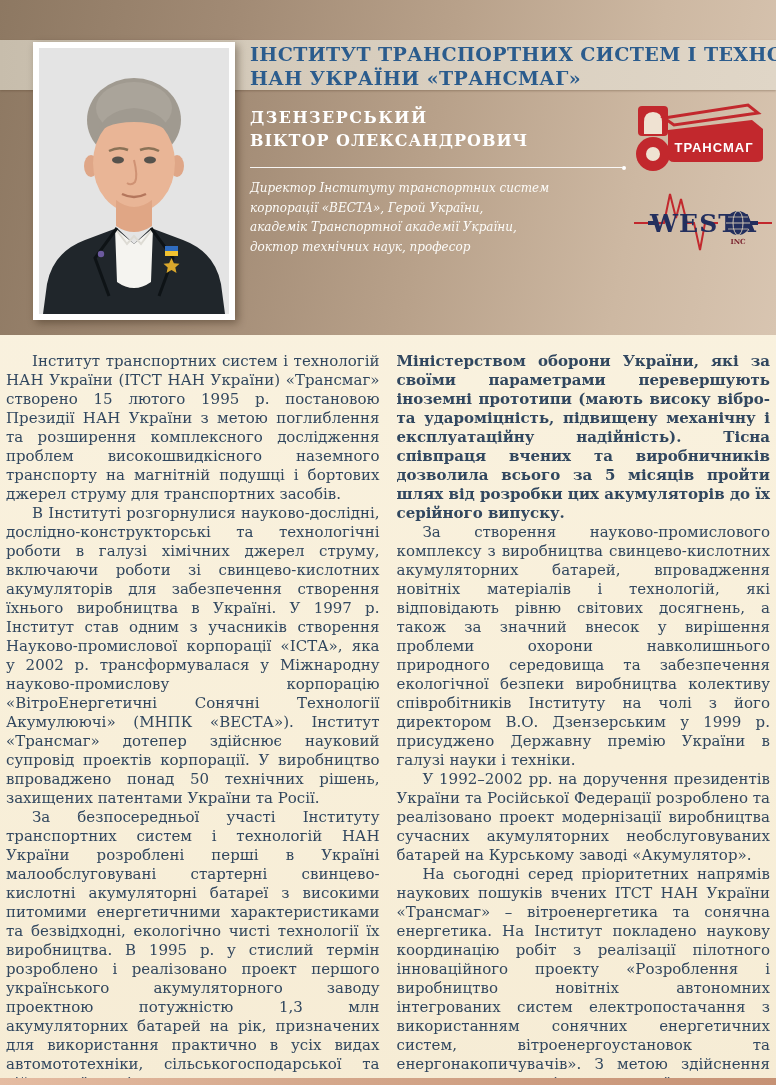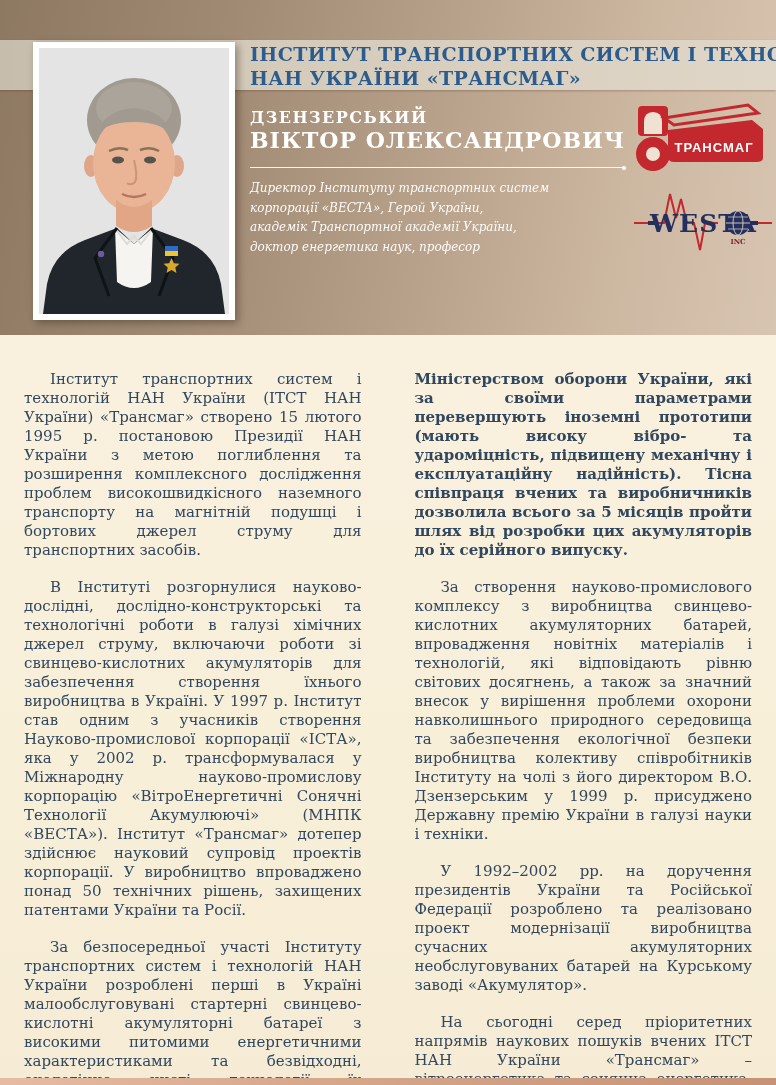--- a/index.html
+++ b/index.html
@@ -30,21 +30,21 @@
   .photo {
     position:absolute; top:42px; left:33px; margin:0;
     width:202px; height:278px; background:#e4e4e4;
     border:6px solid #ffffff; box-shadow:3px 3px 8px rgba(40,25,10,.4);
     z-index:3;
   }
   .photo svg { display:block; }
 
   .name-block { position:absolute; top:104px; left:250px; color:#ffffff; z-index:2; }
   .name-block .surname { font-size:16px; line-height:27px; letter-spacing:1.5px; font-weight:bold; }
-  .name-block .given   { font-size:22px; line-height:19px; letter-spacing:1px; font-weight:bold;text-align:center; }
+  .name-block .given   { font-size:16px; line-height:19px; letter-spacing:1px; font-weight:bold;text-align:center; }
 
   .divider {
     position:absolute; top:167px; left:250px; width:372px; height:1px;
     background:rgba(255,255,255,.9); z-index:2;
   }
   .divider::after {
     content:""; position:absolute; right:-4px; top:-1.5px;
     width:4px; height:4px; border-radius:50%; background:#fff;
   }
 
@@ -57,21 +57,21 @@
   .logo-transmag { top:92px; left:630px; width:134px; height:94px; }
   .logo-westa    { top:190px; left:634px; width:138px; height:64px; }
 
   
   .body-columns {
     position:absolute; top:352px; left:0; width:776px;
     display:flex; gap:17px; padding:0 6px;
   }
   .col { flex:1 1 0; }
   .col p {
-    margin:18px; text-align:justify; text-indent:26px;
+    margin:0; text-align:justify; text-indent:26px;
     color:#31475f; font-size:15px; line-height:19px;
   }
   .col p.no-indent { text-indent:0;font-weight:bold; }
 
   .page-edge {
     position:absolute; bottom:0; left:0; width:776px; height:7px;
     background:linear-gradient(90deg,#e5bca2 0%,#d5a88c 40%,#c69275 100%);
   }
 </style>
 </head>
@@ -129,21 +129,21 @@
       <div class="surname">ДЗЕНЗЕРСЬКИЙ</div>
       <div class="given">ВІКТОР ОЛЕКСАНДРОВИЧ</div>
     </div>
 
     <div class="divider"></div>
 
     <div class="position-block">
       <div>Директор Інституту транспортних систем</div>
       <div>корпорації «ВЕСТА», Герой України,</div>
       <div>академік Транспортної академії України,</div>
-      <div>доктор енергетика наук, професор</div>
+      <div>доктор технічних наук, професор</div>
     </div>
 
     <div class="logo logo-transmag">
       <svg width="134" height="94" viewBox="0 0 134 94">
 
         <rect x="8" y="14" width="30" height="30" rx="4" fill="#c2282d"></rect>
         <path d="M14 42 L14 30 Q14 20 23 20 Q32 20 32 30 L32 42 Z" fill="#efe2d2"></path>
         <circle cx="23" cy="62" r="17" fill="#c2282d"></circle>
         <circle cx="23" cy="62" r="7" fill="#efe2d2"></circle>
 

